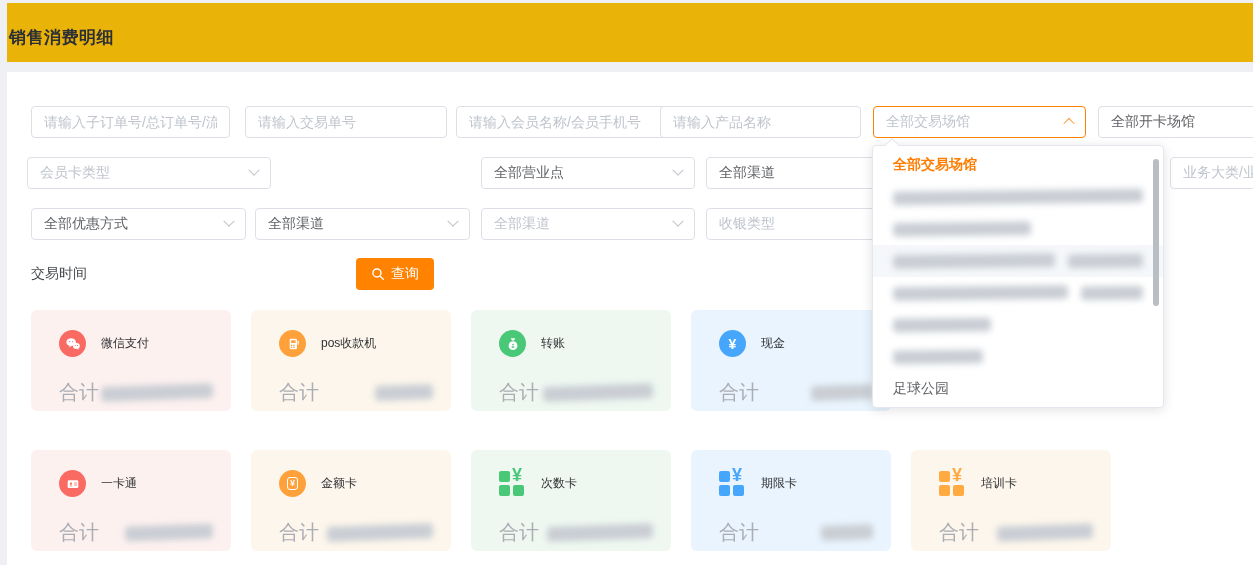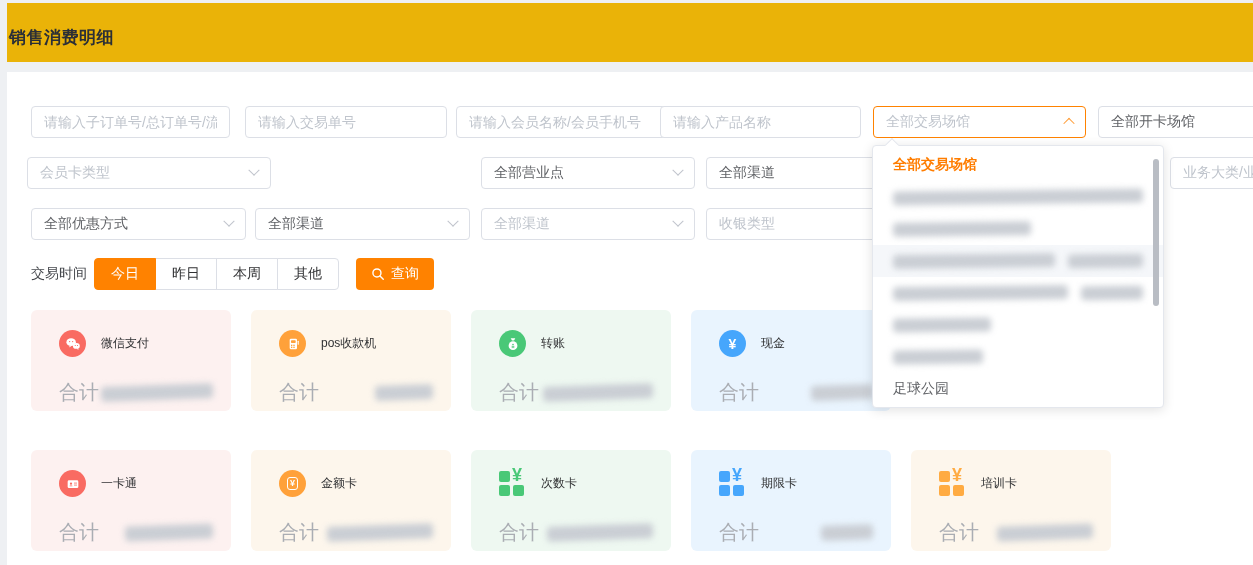--- a/index.html
+++ b/index.html
@@ -122,26 +122,20 @@
     <div class="fld sel placeholder" style="left:474px;top:136px;width:214px">
       <span class="txt">全部渠道</span>
       <span class="chev"></span>
     </div>
     <div class="fld sel placeholder" style="left:699px;top:136px;width:214px">
       <span class="txt">收银类型</span>
       <span class="chev"></span>
     </div>
 
     <div class="time-label">交易时间</div>
-    <div class="seg">
-      <div class="seg-btn active">今日</div>
-      <div class="seg-btn">昨日</div>
-      <div class="seg-btn">本周</div>
-      <div class="seg-btn">其他</div>
-    </div>
     <button class="search-btn">
       <span>
         <svg width="14" height="14" viewBox="0 0 16 16">
             <circle cx="6.8" cy="6.8" r="4.6" fill="none" stroke="#fff" stroke-width="1.6"></circle>
             <line x1="10.3" y1="10.3" x2="14" y2="14" stroke="#fff" stroke-width="1.6" stroke-linecap="round"></line>
           </svg>
       </span>
       <span>查询</span>
     </button>
 

